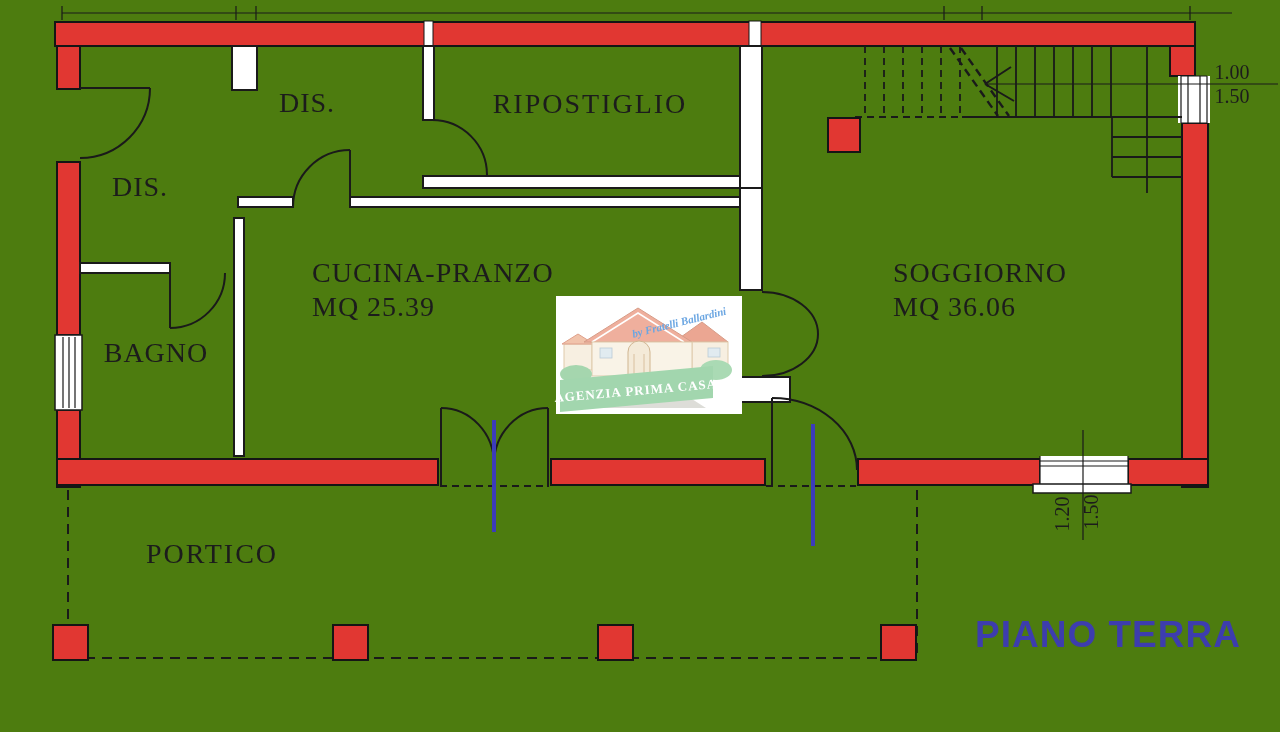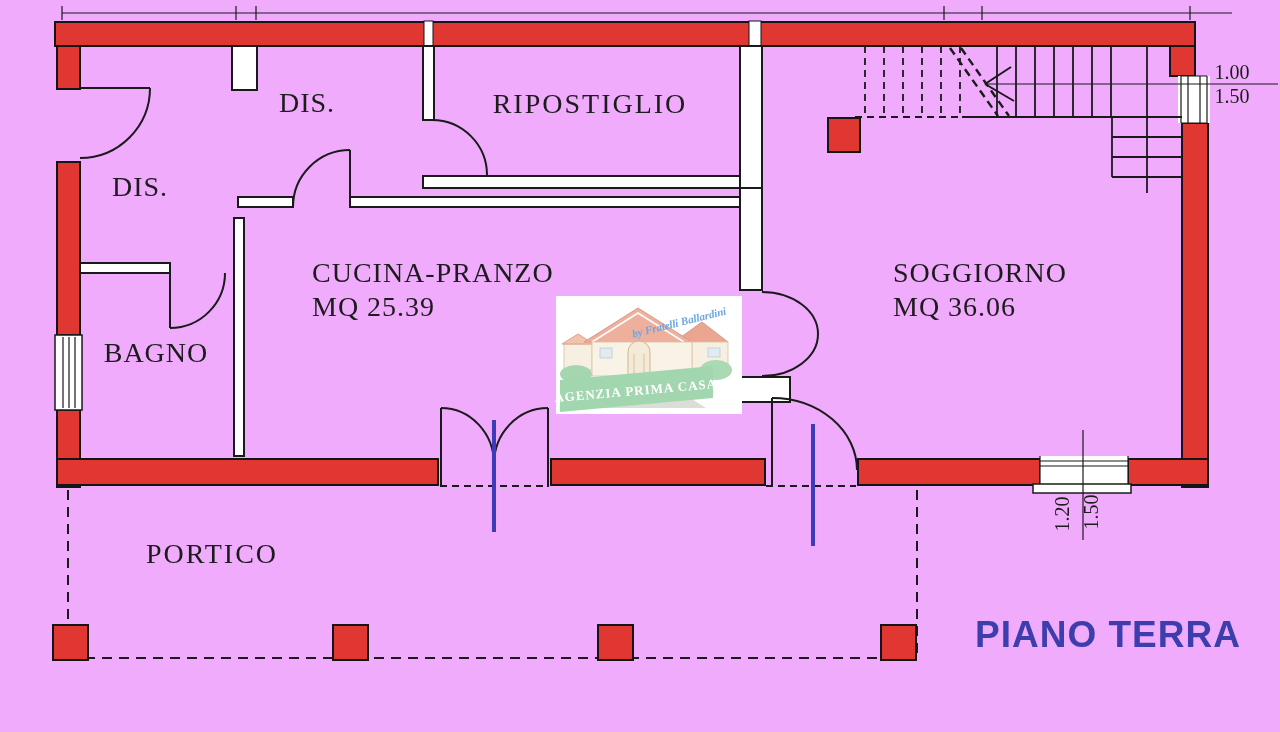--- a/index.html
+++ b/index.html
@@ -1,16 +1,16 @@
 <!DOCTYPE html>
 <html><head>
 <meta charset="utf-8">
 <style>
   html,body{margin:0;padding:0;background:#ffffff;}
-  .stage{position:relative;width:1280px;height:732px;background:#f0abfc;overflow:hidden;}
+  .stage{position:relative;width:1280px;height:732px;background:#4d7c0f;overflow:hidden;}
   svg{display:block;}
   .wall{fill:#e13732;stroke:#151515;stroke-width:2;}
   .slit{fill:#ffffff;stroke:#151515;stroke-width:1;}
   .iwall{fill:#ffffff;stroke:#1a1a1a;stroke-width:2;}
   .ln{stroke:#1a1a1a;stroke-width:1.8;fill:none;}
   .ln-thin{stroke:#1a1a1a;stroke-width:1.2;fill:none;}
   .door{stroke:#1a1a1a;stroke-width:2;fill:none;}
   .dash{stroke:#1a1a1a;stroke-width:1.8;fill:none;stroke-dasharray:7 5;}
   .pdash{stroke:#1a1a1a;stroke-width:2;fill:none;stroke-dasharray:10 7;}
   .brk{stroke:#1a1a1a;stroke-width:2.4;fill:none;stroke-dasharray:8 5;}

